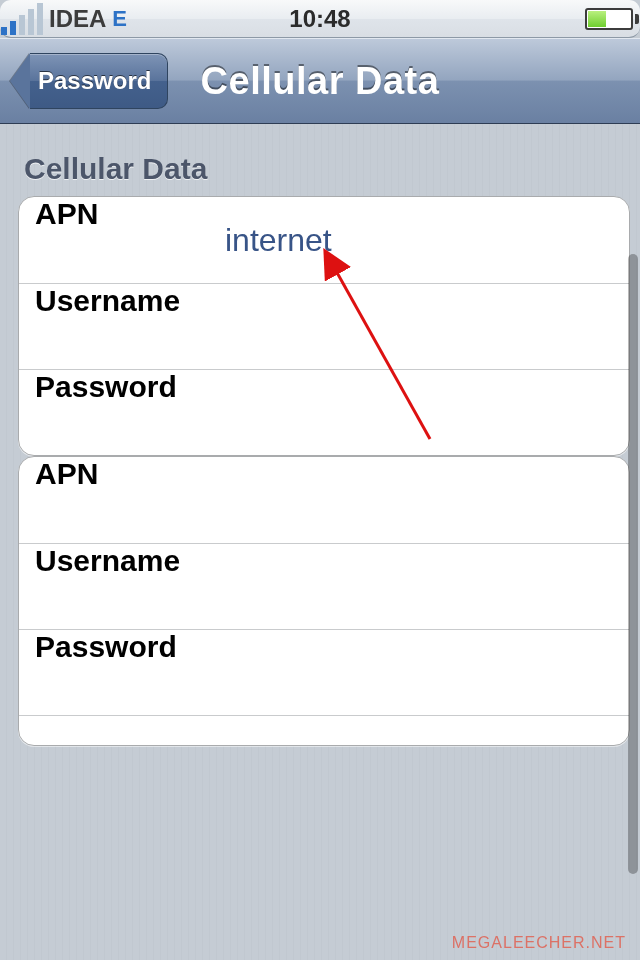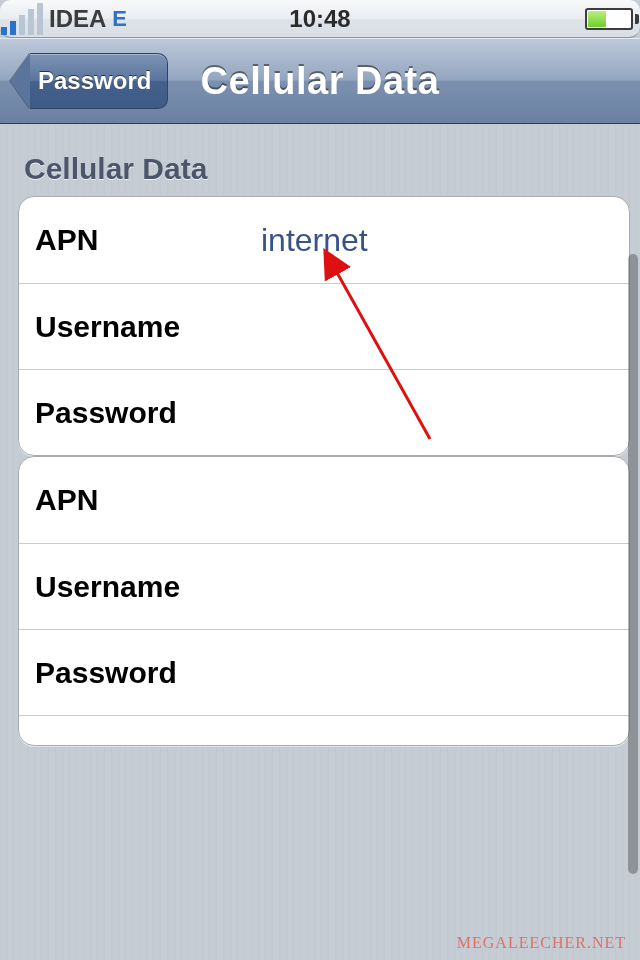--- a/index.html
+++ b/index.html
@@ -99,25 +99,23 @@
   }
   .group {
     background:#fff;
     border:1px solid #a9abad;
     border-radius:16px;
     overflow:hidden;
     box-shadow: 0 1px 0 rgba(255,255,255,.5);
   }
   .row {
     display:flex;
-    align-items:center;
     min-height:86px;
     border-top:1px solid #c9cbcd;
     padding: 0 16px;
-    gap: 36px;
   }
   .group .row:first-child { border-top:none; }
   .row-label {
     font-size:30px;
     font-weight:bold;
     color:#000;
     width:190px;
     flex-shrink:0;
   }
   .row-input {
@@ -147,21 +145,20 @@
     left:0;top:0;
   }
   .watermark {
     position:absolute;
     right:14px; bottom:8px;
     color:#e06253;
     font-size:16px;
     letter-spacing:1px;
     font-weight:500;
     opacity:.85;
-    font-family:Liberation Serif, serif;
   }
 </style>
 </head>
 <body>
 
 <div class="statusbar">
   <div class="sb-left">
     <span class="signal">
       <span class="b1"></span>
         <span class="b2"></span>

